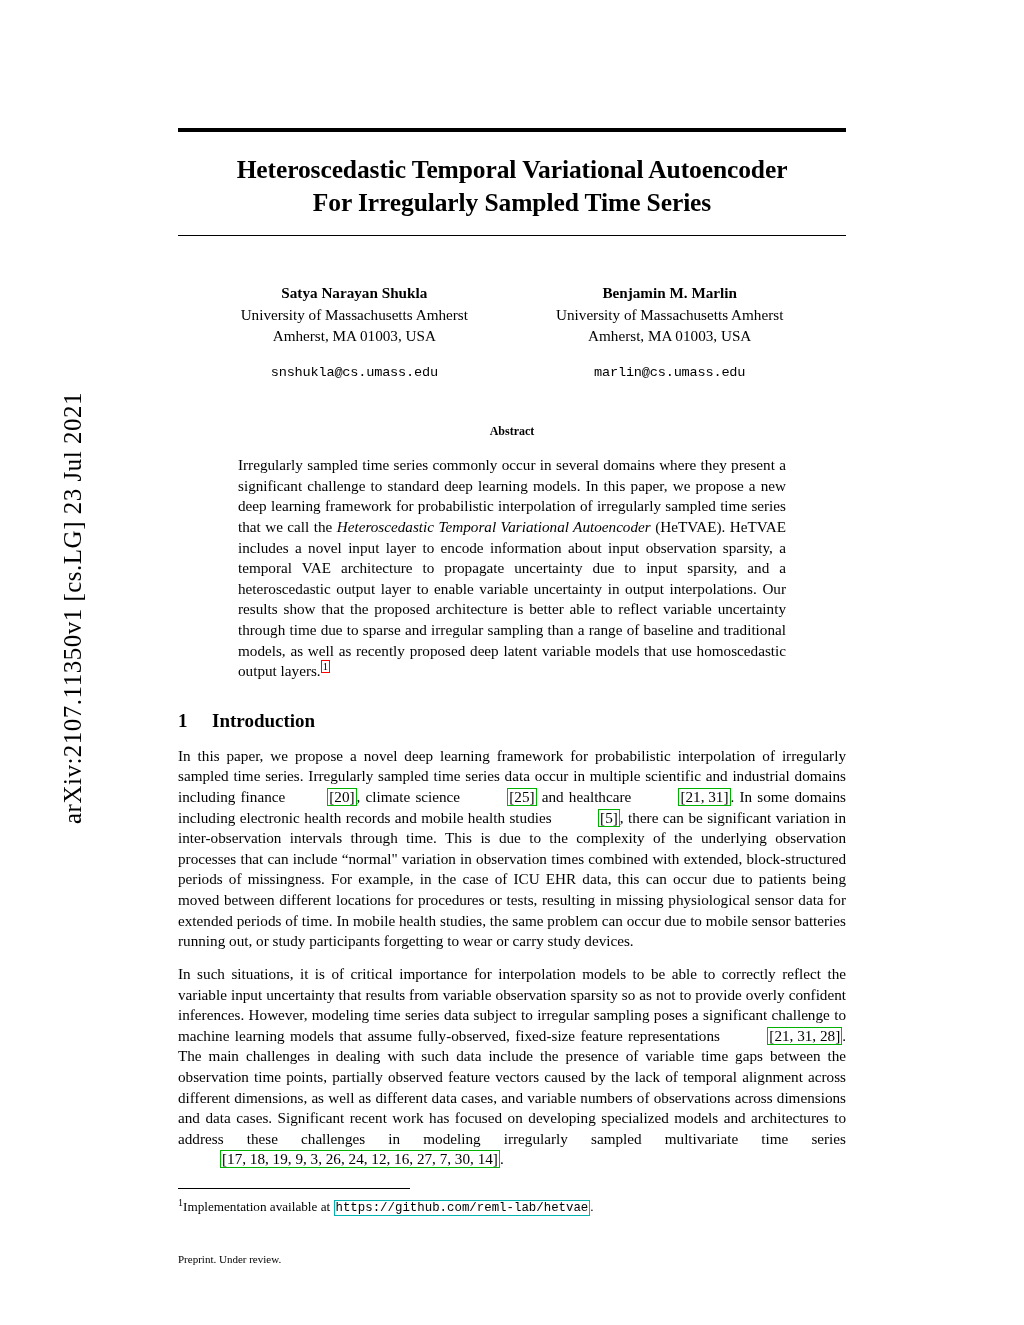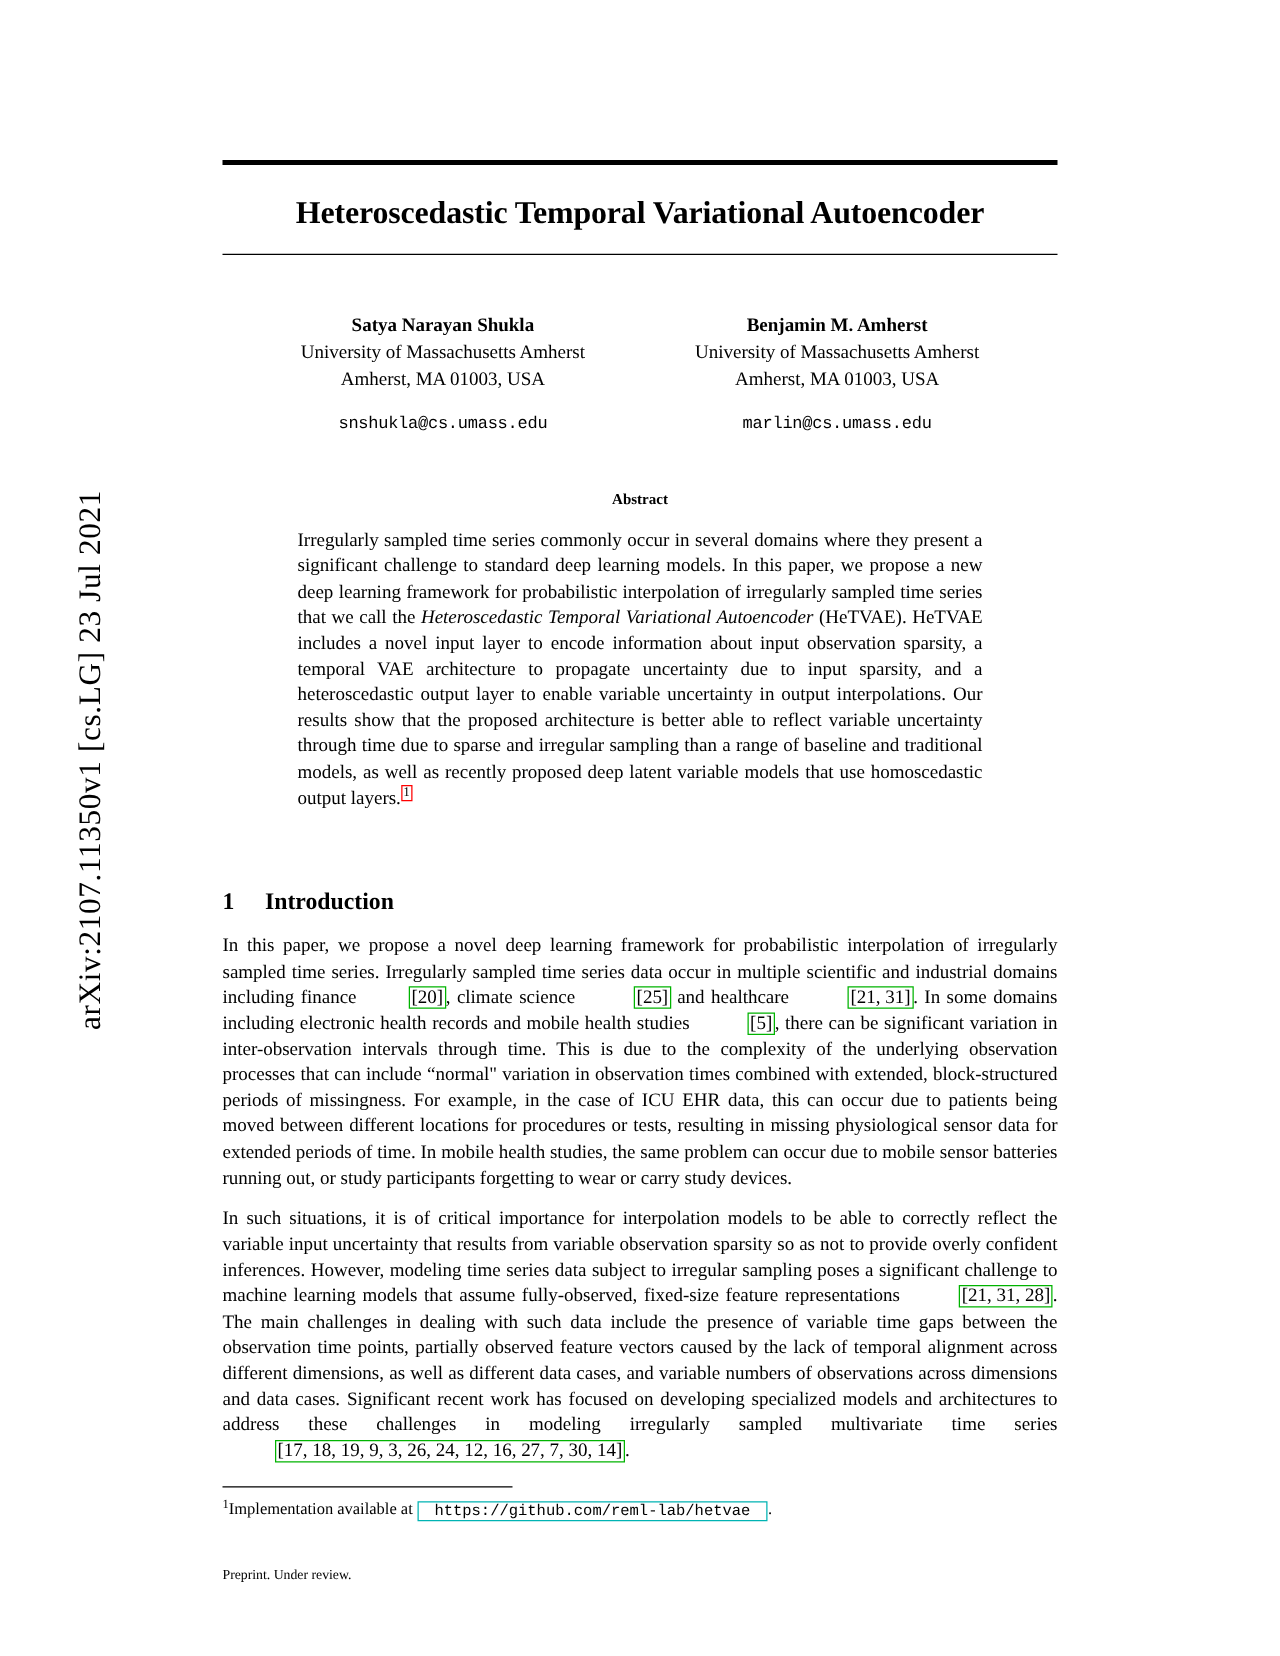--- a/index.html
+++ b/index.html
@@ -93,21 +93,21 @@
     font-size: 15.2px;
     line-height: 1.355;
     text-align: justify;
     text-justify: inter-word;
   }
   .abstract-body .it { font-style: italic; }
 
   .section-heading {
     font-size: 19px;
     font-weight: bold;
-    margin-top: 62px;
+    margin-top: 28px;
   }
   .section-heading .num {
     display: inline-block;
     width: 34px;
   }
 
   .body-par {
     font-size: 15.2px;
     line-height: 1.356;
     text-align: justify;
@@ -144,52 +144,53 @@
     margin-top: 7px;
   }
   .footnote .sup {
     font-size: 10px;
     vertical-align: super;
   }
   .fn-link {
     font-family: "Liberation Mono", monospace;
     font-size: 12.4px;
     border: 1px solid #00b3b3;
-    padding: 0 13px;
+    padding: 0 1px;
   }
 
   .preprint {
     font-size: 11px;
     margin-top: 36px;
   }
 </style>
 </head>
 <body>
 
 <div class="arxiv-stamp">arXiv:2107.11350v1  [cs.LG]  23 Jul 2021</div>
 
 <div class="page">
 
   <div class="rule-thick"></div>
 
   <div class="title">
     <div>Heteroscedastic Temporal Variational Autoencoder</div>
+    <div>For Irregularly Sampled Time Series</div>
   </div>
 
   <div class="rule-thin"></div>
 
   <div class="authors">
     <div class="author-block">
       <div class="author-name">Satya Narayan Shukla</div>
       <div>University of Massachusetts Amherst</div>
       <div>Amherst, MA 01003, USA</div>
       <div class="author-email">snshukla@cs.umass.edu</div>
     </div>
     <div class="author-block">
-      <div class="author-name">Benjamin M. Amherst</div>
+      <div class="author-name">Benjamin M. Marlin</div>
       <div>University of Massachusetts Amherst</div>
       <div>Amherst, MA 01003, USA</div>
       <div class="author-email">marlin@cs.umass.edu</div>
     </div>
   </div>
 
   <div class="abstract-heading">Abstract</div>
 
   <div class="abstract-body"><span>Irregularly sampled time series commonly occur in several domains where they present a significant challenge to standard deep learning models. In this paper, we propose a new deep learning framework for probabilistic interpolation of irregularly sampled time series that we call the </span><span class="it">Heteroscedastic Temporal Variational Autoencoder</span><span> (HeTVAE). HeTVAE includes a novel input layer to encode information about input observation sparsity, a temporal VAE architecture to propagate uncertainty due to input sparsity, and a heteroscedastic output layer to enable variable uncertainty in output interpolations. Our results show that the proposed architecture is better able to reflect variable uncertainty through time due to sparse and irregular sampling than a range of baseline and traditional models, as well as recently proposed deep latent variable models that use homoscedastic output layers.</span><span class="fnmark">1</span></div>
 

